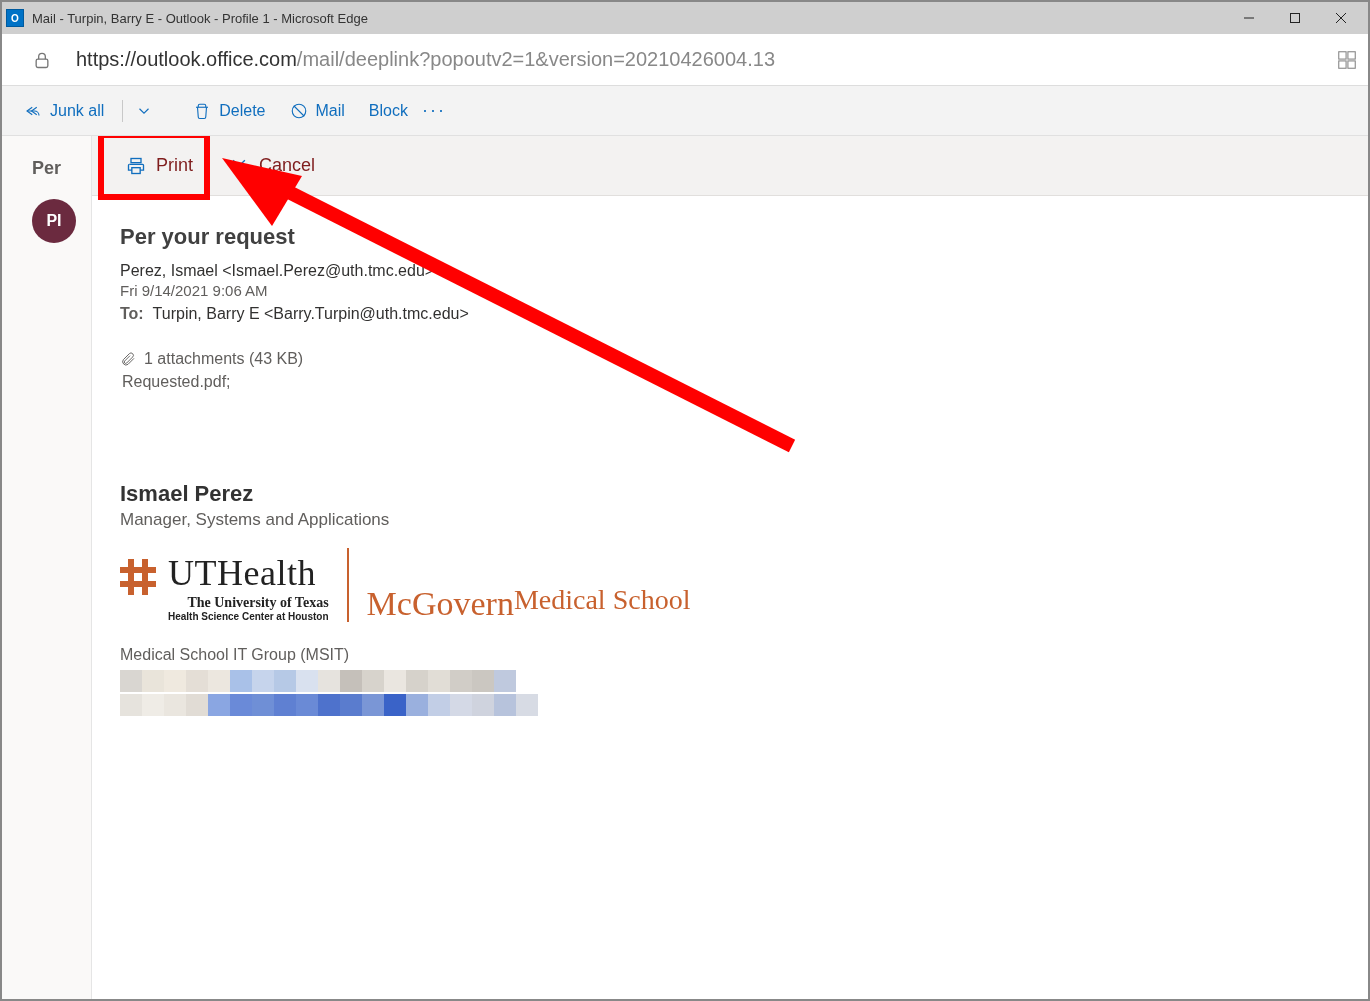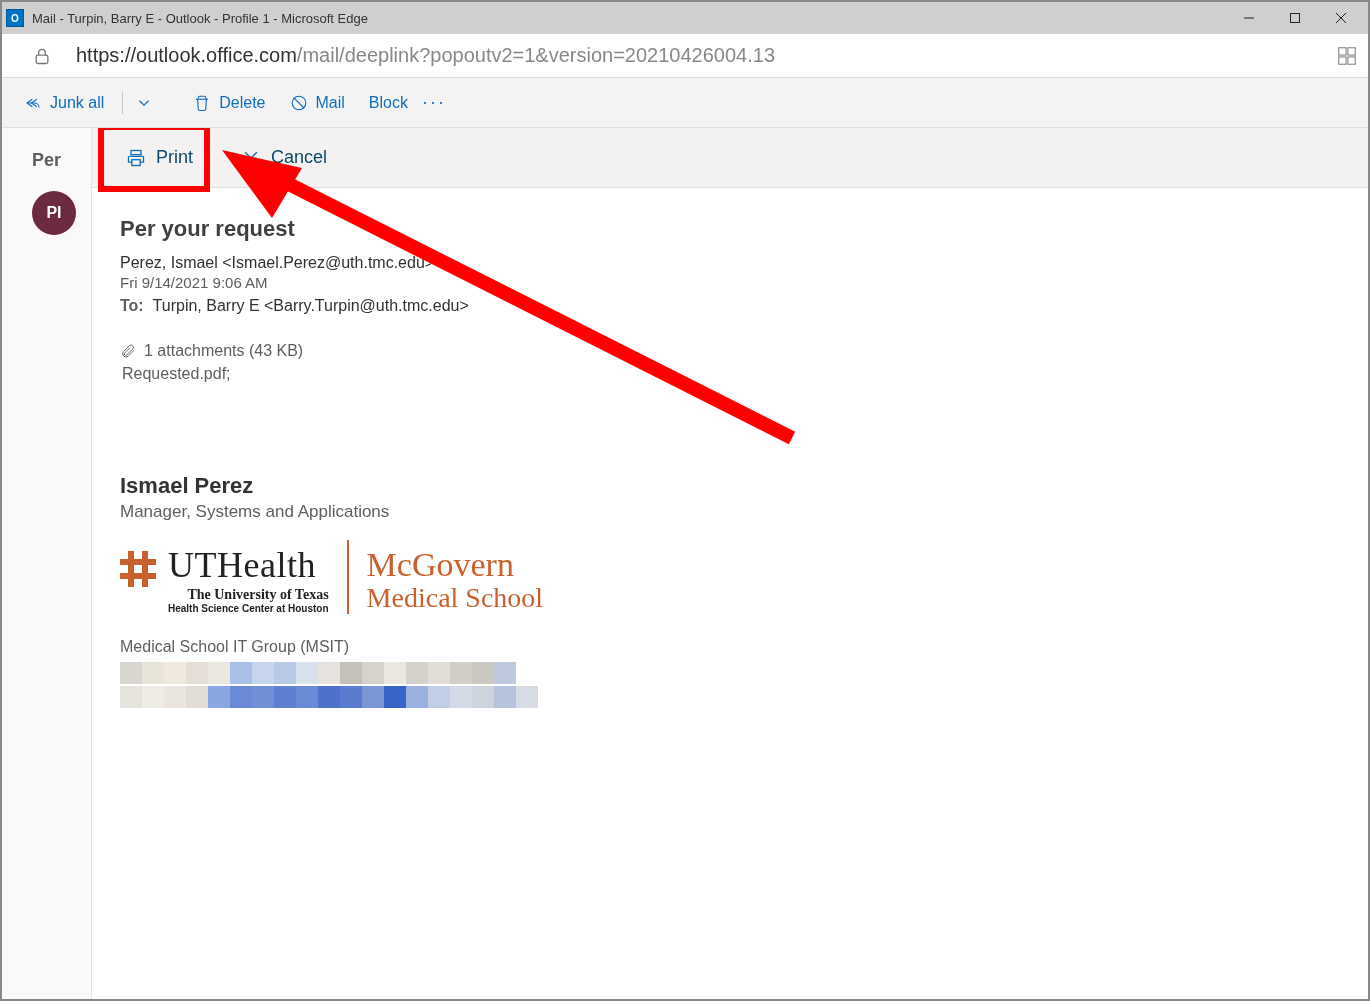--- a/index.html
+++ b/index.html
@@ -40,21 +40,21 @@
   .title-text { flex: 1; }
   .win-controls { display:flex; }
   .win-btn {
     width: 46px; height: 32px;
     display:flex; align-items:center; justify-content:center;
     color:#222;
   }
   .win-btn svg { width:12px; height:12px; stroke:#222; stroke-width:1; fill:none; }
   
   .addr-bar {
-    height: 44px;
+    height: 52px;
     background: #fff;
     border-bottom: 1px solid #ddd;
     display:flex;
     align-items:center;
     padding: 0 10px 0 30px;
     font-size: 20px;
     color: #777;
   }
   .addr-bar .lock-icon { width:20px; height:20px; margin-right: 24px; color:#777; }
   .addr-bar .url-dark { color:#333; }
@@ -122,23 +122,23 @@
     overflow:hidden;
   }
   
   .print-bar {
     height: 60px;
     background:#f3f2f1;
     border-bottom:1px solid #e1dfdd;
     display:flex;
     align-items:center;
     padding: 0 20px;
-    gap: 20px;
+    gap: 8px;
     font-size:18px;
-    color:#0c4a6e;
+    color:#7f1d1d;
   }
   .print-btn, .cancel-btn {
     display:flex; align-items:center; gap:10px;
     padding: 8px 14px;
   }
   .print-btn svg, .cancel-btn svg { width:20px; height:20px; stroke:#106ebe; fill:none; stroke-width:1.6; }
   
   .red-box {
     position:absolute;
     top: -4px;
@@ -181,21 +181,21 @@
   .uth-hash span {
     position:absolute; background:#c8612e;
   }
   .uth-hash .h { height:6px; width:36px; left:0; }
   .uth-hash .v { width:6px; height:36px; top:0; }
   .uth-text { display:flex; flex-direction:column; }
   .uth-main { font-family: "Times New Roman", serif; font-size:36px; font-weight:400; color:#222; letter-spacing:0.5px; line-height:1; }
   .uth-sub1 { font-family:"Times New Roman",serif; font-weight:bold; font-size:14px; color:#222; text-align:right; margin-top:4px;}
   .uth-sub2 { font-family:"Arial",sans-serif; font-weight:bold; font-size:10px; color:#222; text-align:right; }
   .logo-div { width:2px; height:74px; background:#c8612e; }
-  .mcg-block { display:flex; flex-direction:column; font-family:"Times New Roman",serif; color:#c8612e; line-height:1.1; }
+  .mcg-block { display:flex; flex-direction:row; font-family:"Times New Roman",serif; color:#c8612e; line-height:1.1; }
   .mcg1 { font-size:34px; }
   .mcg2 { font-size:28px; }
   .sig-line { color:#605e5c; font-size:16px; margin-bottom:6px;}
   
   .pixel-row { display:flex; margin-bottom:2px;}
   .pixel-row span { width:22px; height:22px; display:inline-block; }
   
   .red-arrow {
     position:absolute;
     top: -10px;

